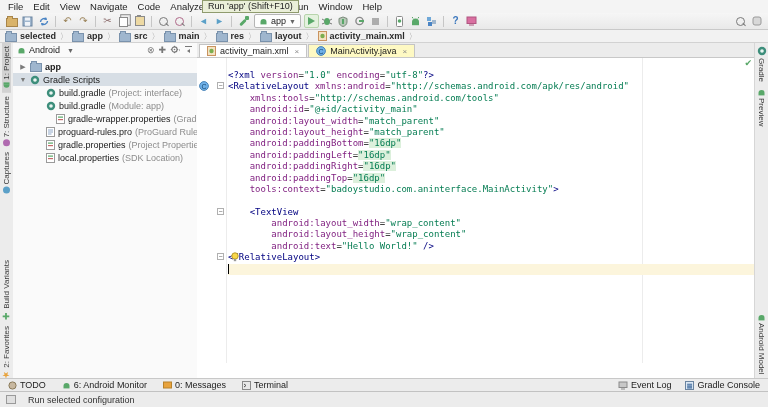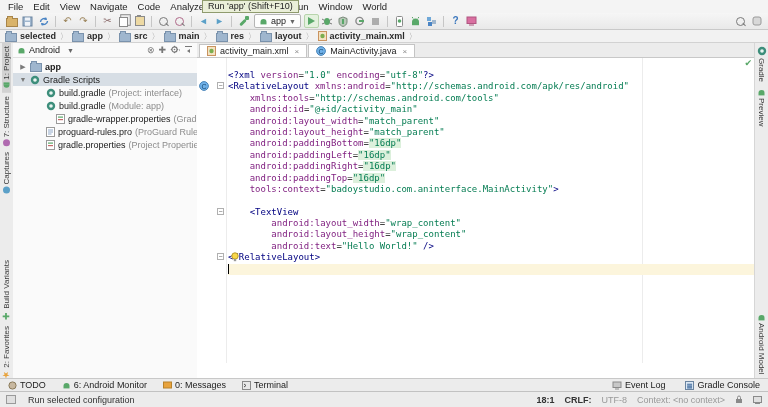--- a/index.html
+++ b/index.html
@@ -38,21 +38,21 @@
   .ph-icons{margin-left:auto;display:flex;align-items:center;gap:4px;color:#787878;font-size:9px;}
   .tree{padding-top:2px;}
   .trow{height:13px;display:flex;align-items:center;font-size:9px;gap:3px;white-space:nowrap;}
   .trow .tw-arrow{width:8px;text-align:center;font-size:7px;color:#7A7A7A;flex:none;}
   .trow.selected{background:#D7DEE5;}
   .trow .ann{color:#8C8C8C;}
   .editor{position:absolute;left:197px;top:0;right:13px;bottom:0;background:#FFFFFF;}
   .tabbar{position:absolute;left:0;top:0;right:0;height:14px;background:#ECECEC;border-bottom:1px solid #C8C8C8;
        display:flex;align-items:flex-end;padding-left:2px;gap:1px;}
   .tab{height:13px;box-sizing:border-box;display:flex;align-items:center;gap:4px;padding:0 7px;font-size:9px;
-       background:#ffffff;border:1px solid #C4C4C4;border-bottom:none;}
+       background:#fef9c3;border:1px solid #C4C4C4;border-bottom:none;}
   .tab.active{background:#FFFFFF;}
   .tab .x{color:#8A8A8A;font-size:8px;margin-left:2px;}
   .code-wrap{position:absolute;left:0;top:15px;right:0;bottom:15px;overflow:hidden;background:#fff;}
   .margin-line{position:absolute;left:445px;top:0;bottom:0;width:1px;background:#ECECEC;}
   .gutter{position:absolute;left:0;top:0;bottom:0;width:30px;background:#FFFFFF;border-right:1px solid #ECECEC;padding-top:12px;box-sizing:border-box;}
   .gline{height:11.4px;position:relative;}
   .fold{position:absolute;right:2px;top:1px;width:7px;height:7px;border:1px solid #B0B0B0;background:#fff;
        font-size:7px;line-height:6px;text-align:center;color:#666;box-sizing:border-box;}
   .gicon{position:absolute;left:2px;top:0;}
   .code{position:absolute;left:31px;top:0;right:0;bottom:0;padding-top:12px;font-family:"DejaVu Sans Mono",monospace;
@@ -67,21 +67,21 @@
   .tok-p{color:#000;}
   .bulb{position:absolute;left:2px;top:0;}
   .check{position:absolute;right:3px;top:0;color:#59A869;font-size:9px;}
   .design-bar{position:absolute;left:0;right:0;bottom:0;height:15px;background:#ECECEC;border-top:1px solid #C8C8C8;
        display:flex;align-items:center;padding-left:4px;gap:2px;}
   .dtab{padding:0 9px;height:11px;line-height:11px;font-size:9px;border:1px solid #BDBDBD;background:#DCDCDC;color:#333;}
   .dtab.active{background:#FFFFFF;}
   .bottombar{position:absolute;left:0;right:0;top:378px;height:12px;background:#ECECEC;border-top:1px solid #C8C8C8;
        display:flex;align-items:center;font-size:9px;padding:0 8px;gap:16px;}
   .bb-item{display:flex;align-items:center;gap:3px;color:#222;}
-  .bb-right{margin-left:auto;display:flex;gap:20px;}
+  .bb-right{margin-left:auto;display:flex;gap:14px;}
   .statusbar{position:absolute;left:0;right:0;bottom:0;height:15px;background:#ECECEC;border-top:1px solid #C2C2C2;
        display:flex;align-items:center;padding:0 6px;font-size:9px;color:#333;gap:12px;}
   .sb-right{margin-left:auto;display:flex;align-items:center;gap:10px;}
   .sb-dim{color:#999;}
   .mini-box{width:8px;height:7px;border:1px solid #9A9A9A;background:#E0E0E0;display:inline-block;}
   .ico{display:inline-flex;align-items:center;justify-content:center;line-height:1;}
   .ch{font-size:10px;line-height:1;}
   .ic-mag{width:7px;height:7px;border:1.4px solid #7A7A7A;border-radius:50%;position:relative;display:inline-block;}
   .ic-mag::after{content:"";position:absolute;width:4px;height:1.4px;background:#7A7A7A;left:5px;top:6px;transform:rotate(45deg);}
   .ic-copy{width:7px;height:8px;border:1px solid #8A8A8A;background:#fff;box-shadow:2px -2px 0 -0.2px #ECECEC,2px -2px 0 0.8px #8A8A8A;display:inline-block;margin-top:2px;}
@@ -99,21 +99,21 @@
     <span class="menu-item">File</span>
     <span class="menu-item">Edit</span>
     <span class="menu-item">View</span>
     <span class="menu-item">Navigate</span>
     <span class="menu-item">Code</span>
     <span class="menu-item">Analyze</span>
     <span class="menu-item">Refactor</span>
     <span class="menu-item">Build</span>
     <span class="menu-item">Run</span>
     <span class="menu-item">Window</span>
-    <span class="menu-item">World</span>
+    <span class="menu-item">Help</span>
   </div>
 <div class="tooltip" id="tooltip">Run 'app' (Shift+F10)</div>
 <div class="toolbar" id="toolbar">
     <span class="ti">
       <span class="ic-folder open"></span>
     </span>
     <span class="ti">
       <svg width="11" height="11">
         <rect x="1" y="1" width="9" height="9" fill="#9FB6CE" stroke="#6A84A0"></rect>
         <rect x="3" y="1.5" width="5" height="3" fill="#EFF3F8"></rect>
@@ -438,20 +438,32 @@
           <span class="ico">
             <svg width="9" height="10">
               <rect x="0.5" y="0.5" width="8" height="9" fill="#FFF" stroke="#9A9A9A"></rect>
               <rect x="2" y="2.5" width="5" height="1.2" fill="#59A869"></rect>
               <rect x="2" y="5" width="5" height="1.2" fill="#C46A6A"></rect>
             </svg>
           </span>
           <span>gradle.properties</span>
           <span class="ann">(Project Properties)</span>
         </div>
+        <div class="trow" style="padding-left: 22px;">
+          <span class="tw-arrow"></span>
+          <span class="ico">
+            <svg width="9" height="10">
+              <rect x="0.5" y="0.5" width="8" height="9" fill="#FFF" stroke="#9A9A9A"></rect>
+              <rect x="2" y="2.5" width="5" height="1.2" fill="#59A869"></rect>
+              <rect x="2" y="5" width="5" height="1.2" fill="#C46A6A"></rect>
+            </svg>
+          </span>
+          <span>local.properties</span>
+          <span class="ann">(SDK Location)</span>
+        </div>
       </div>
   </div>
 
   <div class="editor">
     <div class="tabbar" id="tabbar">
         <span class="tab active">
           <span class="ico">
             <svg width="9" height="10">
               <rect x="0.5" y="0.5" width="8" height="9" fill="#F4E3C3" stroke="#C9935F"></rect>
               <circle cx="4.5" cy="5" r="2.2" fill="#7BAE4F"></circle>
@@ -595,31 +607,13 @@
           </svg>
         </span>
         <span>Gradle Console</span>
       </span>
     </span>
   </div>
 
 <div class="statusbar">
   <span class="mini-box"></span>
   <span>Run selected configuration</span>
-  <span class="sb-right">
-    <span style="font-weight:bold">18:1</span>
-    <span style="font-weight:bold">CRLF:</span>
-    <span class="sb-dim">UTF-8</span>
-    <span class="sb-dim">Context: &lt;no context&gt;</span>
-    <span class="ico">
-        <svg width="8" height="9">
-          <rect x="1" y="4" width="6" height="4" fill="#8A8A8A"></rect>
-          <path d="M2.5 4 V2.5 a1.5 1.5 0 0 1 3 0 V4" fill="none" stroke="#8A8A8A"></path>
-        </svg>
-      </span>
-    <span class="ico">
-        <svg width="9" height="8">
-          <rect x="0.5" y="0.5" width="8" height="6" fill="#E0E0E0" stroke="#8A8A8A"></rect>
-          <line x1="2" y1="7.5" x2="7" y2="7.5" stroke="#8A8A8A"></line>
-        </svg>
-      </span>
-  </span>
 </div>
 
 </body></html>

